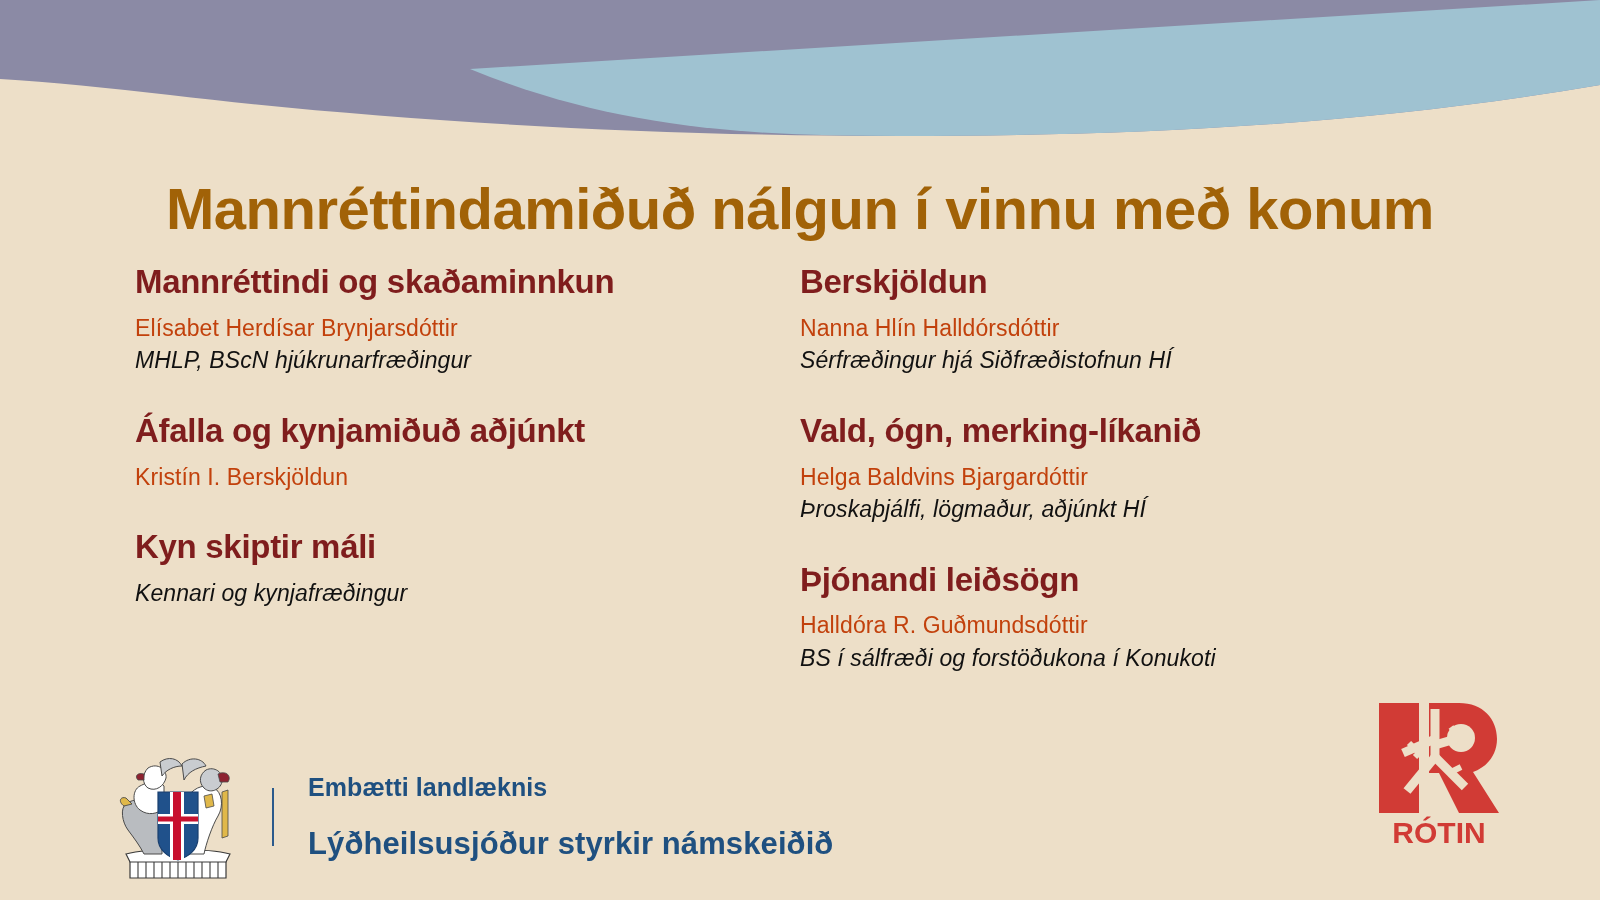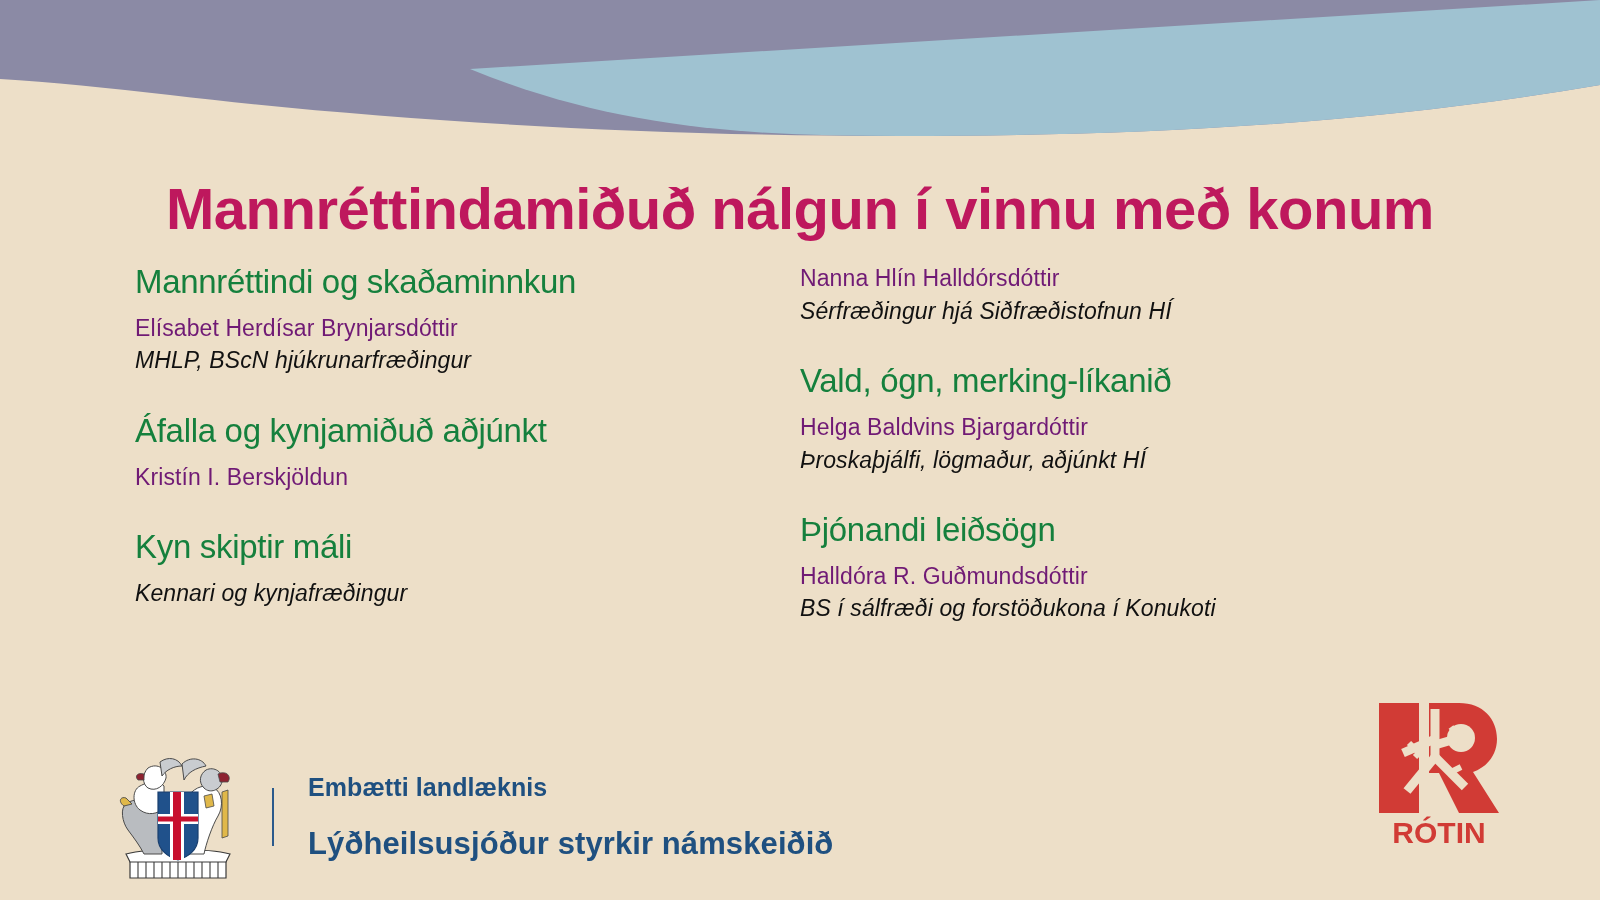--- a/index.html
+++ b/index.html
@@ -28,48 +28,48 @@
     width: 1600px;
     height: 150px;
   }
   
   #title {
     position: absolute;
     top: 140px;
     left: 0;
     width: 1600px;
     text-align: center;
-    color: #be185d;
+    color: #a16207;
     font-size: 58px;
     font-weight: bold;
     letter-spacing: -0.5px;
     line-height: 1.05;
     font-family: "Liberation Sans", sans-serif;
   }
   
   .column {
     position: absolute;
     top: 262px;
   }
   #column-left  { left: 135px; width: 650px; }
   #column-right { left: 800px; width: 660px; }
 
   .session { margin-bottom: 34px; }
   .session:last-child { margin-bottom: 0; }
 
   .session-title {
-    color: #15803d;
+    color: #7f1d1d;
     font-size: 33px;
-    font-weight: normal;
+    font-weight: bold;
     line-height: 1.2;
     margin: 0 0 10px 0;
     letter-spacing: -0.3px;
   }
   .session-speaker {
-    color: #701a75;
+    color: #c2410c;
     font-size: 23px;
     font-weight: normal;
     line-height: 1.42;
     margin: 0;
     letter-spacing: 0.1px;
   }
   .session-role {
     color: #111111;
     font-size: 23px;
     font-weight: normal;
@@ -144,20 +144,21 @@
     <div class="session">
       <div class="session-title">Kyn skiptir máli</div>
       <div class="session-role">Kennari og kynjafræðingur</div>
     </div>
 
   </div>
 
   <div id="column-right" class="column">
 
     <div class="session">
+      <div class="session-title">Berskjöldun</div>
       <div class="session-speaker">Nanna Hlín Halldórsdóttir</div>
       <div class="session-role">Sérfræðingur hjá Siðfræðistofnun HÍ</div>
     </div>
 
     <div class="session">
       <div class="session-title">Vald, ógn, merking-líkanið</div>
       <div class="session-speaker">Helga Baldvins Bjargardóttir</div>
       <div class="session-role">Þroskaþjálfi, lögmaður, aðjúnkt HÍ</div>
     </div>
 

